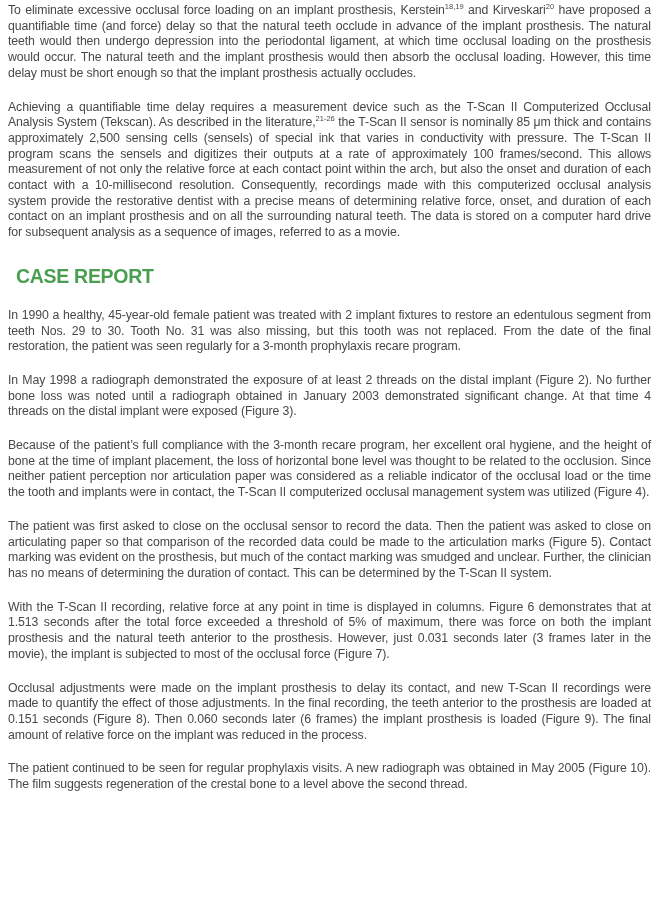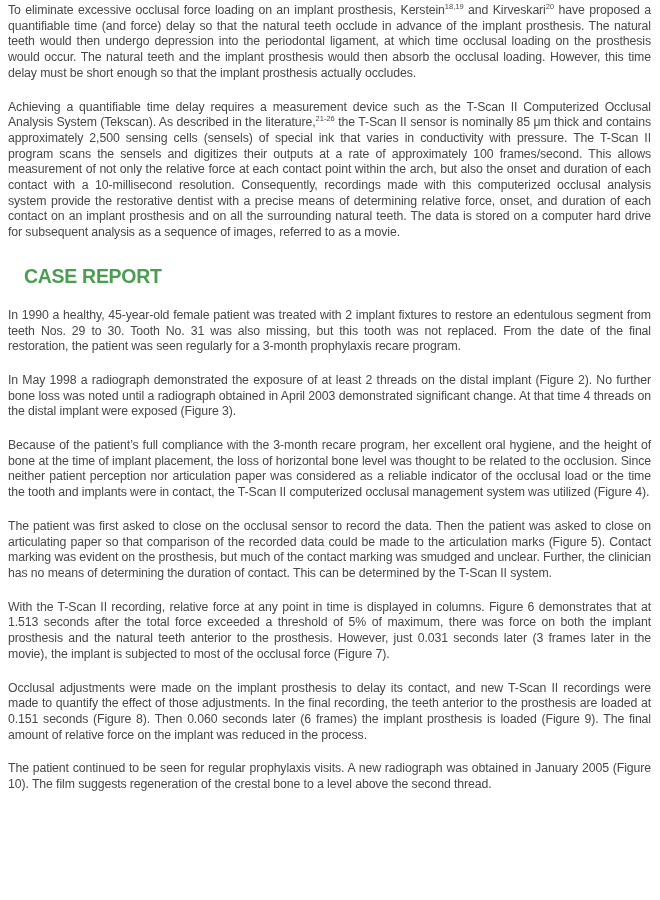--- a/index.html
+++ b/index.html
@@ -32,34 +32,34 @@
     font-size: 7.5px;
     line-height: 0;
     vertical-align: super;
     letter-spacing: 0;
   }
   .section-heading {
     font-size: 19.5px;
     font-weight: bold;
     color: #4a9e4f;
     letter-spacing: -0.3px;
-    margin: 24px 0 20px 16px;
+    margin: 24px 0 20px 8px;
   }
 </style>
 </head>
 <body>
 
 <div class="page">
   <div id="intro-paragraphs">
       <p class="para"><span>To eliminate excessive occlusal force loading on an implant prosthesis, Kerstein</span><sup>18,19</sup><span> and Kirveskari</span><sup>20</sup><span> have proposed a quantifiable time (and force) delay so that the natural teeth occlude in advance of the implant prosthesis. The natural teeth would then undergo depression into the periodontal ligament, at which time occlusal loading on the prosthesis would occur. The natural teeth and the implant prosthesis would then absorb the occlusal loading. However, this time delay must be short enough so that the implant prosthesis actually occludes.</span></p>
       <p class="para"><span>Achieving a quantifiable time delay requires a measurement device such as the T-Scan II Computerized Occlusal Analysis System (Tekscan). As described in the literature,</span><sup>21-26</sup><span> the T-Scan II sensor is nominally 85 μm thick and contains approximately 2,500 sensing cells (sensels) of special ink that varies in conductivity with pressure. The T-Scan II program scans the sensels and digitizes their outputs at a rate of approximately 100 frames/second. This allows measurement of not only the relative force at each contact point within the arch, but also the onset and duration of each contact with a 10-millisecond resolution. Consequently, recordings made with this computerized occlusal analysis system provide the restorative dentist with a precise means of determining relative force, onset, and duration of each contact on an implant prosthesis and on all the surrounding natural teeth. The data is stored on a computer hard drive for subsequent analysis as a sequence of images, referred to as a movie.</span></p>
     </div>
   <h2 class="section-heading">CASE REPORT</h2>
   <div id="case-paragraphs">
       <p class="para"><span>In 1990 a healthy, 45-year-old female patient was treated with 2 implant fixtures to restore an edentulous segment from teeth Nos. 29 to 30. Tooth No. 31 was also missing, but this tooth was not replaced. From the date of the final restoration, the patient was seen regularly for a 3-month prophylaxis recare program.</span></p>
-      <p class="para"><span>In May 1998 a radiograph demonstrated the exposure of at least 2 threads on the distal implant (Figure 2). No further bone loss was noted until a radiograph obtained in April 2003 demonstrated significant change. At that time 4 threads on the distal implant were exposed (Figure 3).</span></p>
+      <p class="para"><span>In May 1998 a radiograph demonstrated the exposure of at least 2 threads on the distal implant (Figure 2). No further bone loss was noted until a radiograph obtained in January 2003 demonstrated significant change. At that time 4 threads on the distal implant were exposed (Figure 3).</span></p>
       <p class="para"><span>Because of the patient’s full compliance with the 3-month recare program, her excellent oral hygiene, and the height of bone at the time of implant placement, the loss of horizontal bone level was thought to be related to the occlusion. Since neither patient perception nor articulation paper was considered as a reliable indicator of the occlusal load or the time the tooth and implants were in contact, the T-Scan II computerized occlusal management system was utilized (Figure 4).</span></p>
       <p class="para"><span>The patient was first asked to close on the occlusal sensor to record the data. Then the patient was asked to close on articulating paper so that comparison of the recorded data could be made to the articulation marks (Figure 5). Contact marking was evident on the prosthesis, but much of the contact marking was smudged and unclear. Further, the clinician has no means of determining the duration of contact. This can be determined by the T-Scan II system.</span></p>
       <p class="para"><span>With the T-Scan II recording, relative force at any point in time is displayed in columns. Figure 6 demonstrates that at 1.513 seconds after the total force exceeded a threshold of 5% of maximum, there was force on both the implant prosthesis and the natural teeth anterior to the prosthesis. However, just 0.031 seconds later (3 frames later in the movie), the implant is subjected to most of the occlusal force (Figure 7).</span></p>
       <p class="para"><span>Occlusal adjustments were made on the implant prosthesis to delay its contact, and new T-Scan II recordings were made to quantify the effect of those adjustments. In the final recording, the teeth anterior to the prosthesis are loaded at 0.151 seconds (Figure 8). Then 0.060 seconds later (6 frames) the implant prosthesis is loaded (Figure 9). The final amount of relative force on the implant was reduced in the process.</span></p>
-      <p class="para"><span>The patient continued to be seen for regular prophylaxis visits. A new radiograph was obtained in January 2005 (Figure 10). The film suggests regeneration of the crestal bone to a level above the second thread.</span></p>
+      <p class="para"><span>The patient continued to be seen for regular prophylaxis visits. A new radiograph was obtained in May 2005 (Figure 10). The film suggests regeneration of the crestal bone to a level above the second thread.</span></p>
     </div>
 </div>
 
 </body></html>

